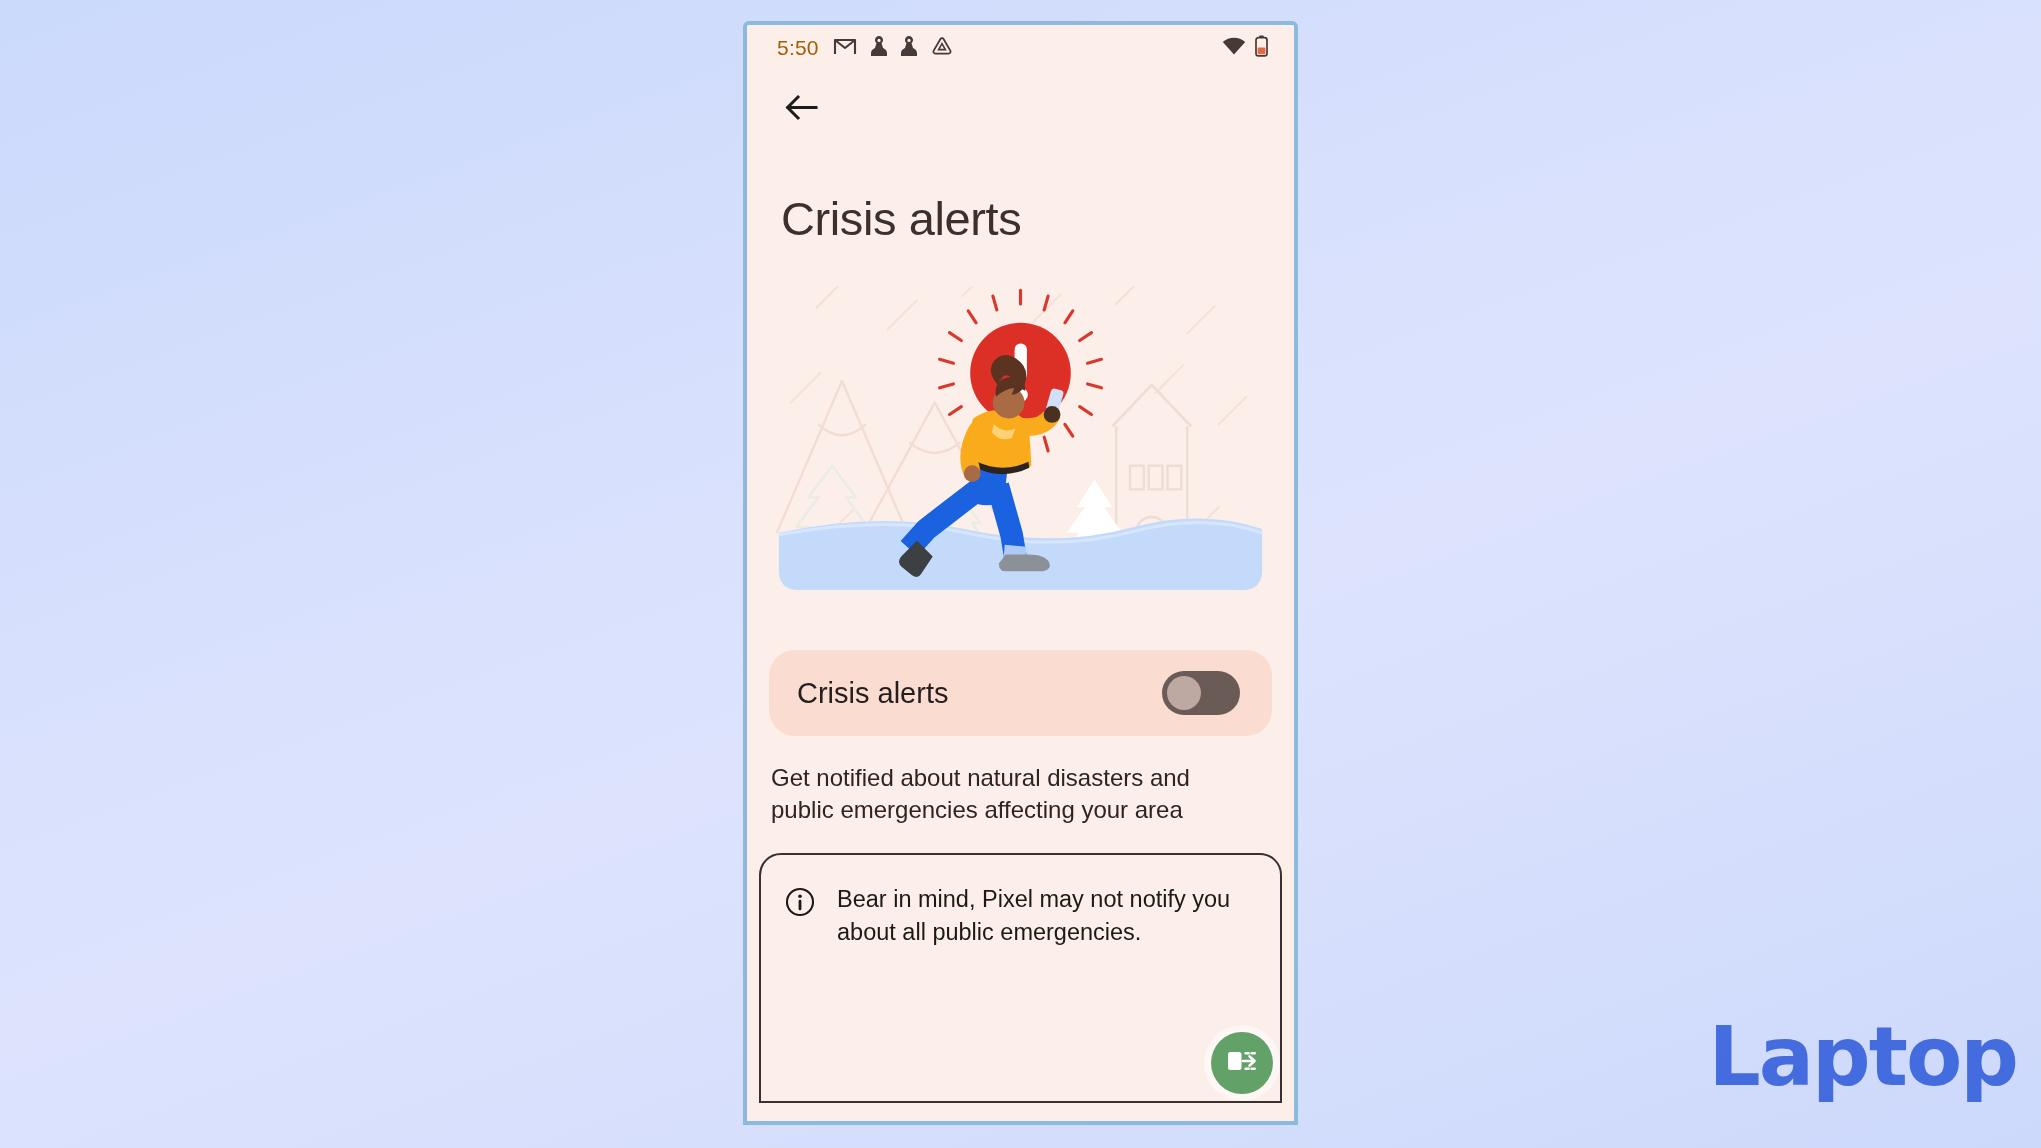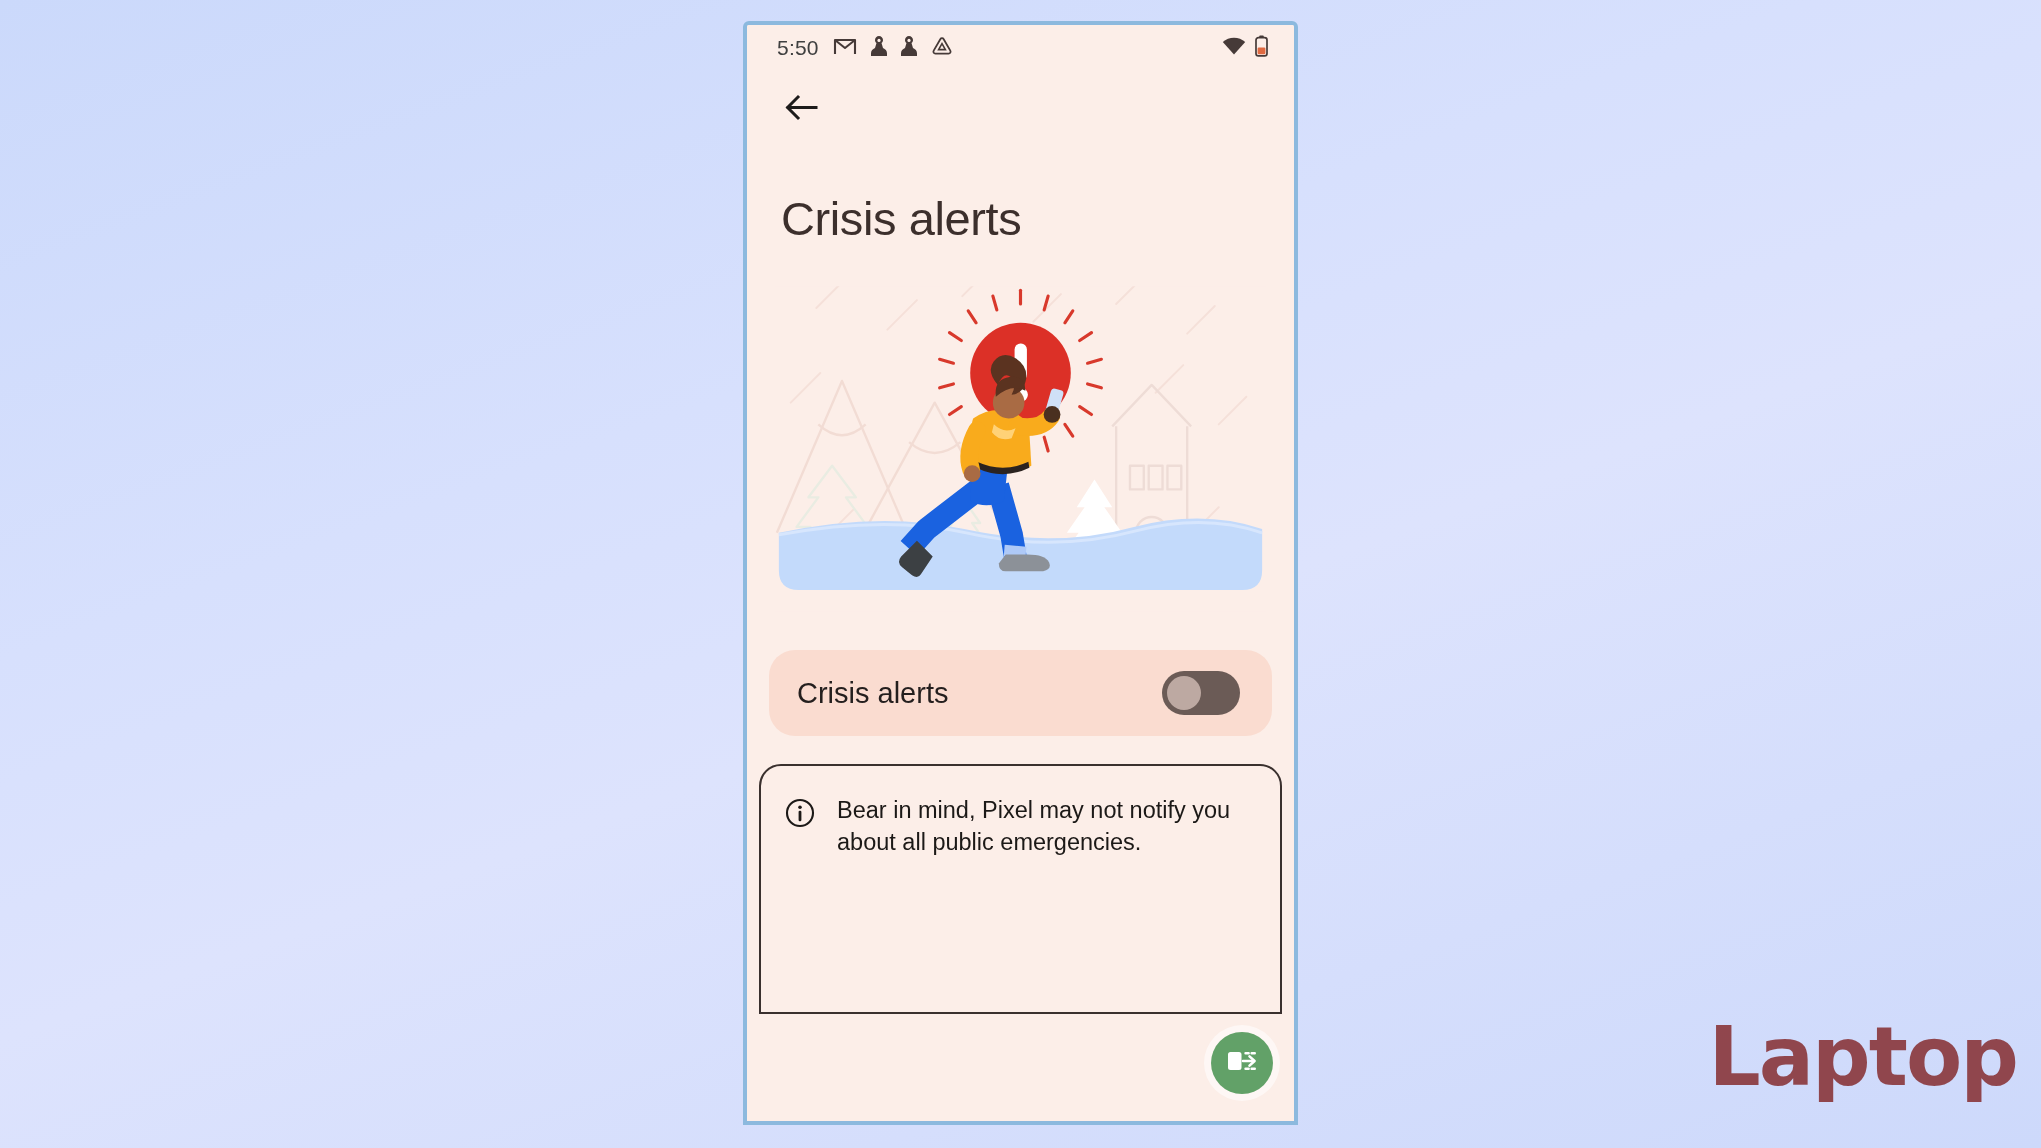--- a/index.html
+++ b/index.html
@@ -17,21 +17,21 @@
   }
 
   
   #watermark {
     position: absolute;
     right: 24px;
     bottom: 44px;
     font-size: 82px;
     font-weight: bold;
     letter-spacing: -2px;
-    color: #7f1d1d;
+    color: #1d4ed8;
     opacity: .78;
     font-family: "DejaVu Sans", sans-serif;
     user-select: none;
   }
 
   
   #phone {
     position: absolute;
     left: 743px;
     top: 21px;
@@ -61,21 +61,21 @@
     color: #463a38;
   }
   #status-left {
     display: flex;
     align-items: center;
     gap: 14px;
   }
   #clock {
     font-size: 21px;
     letter-spacing: .2px;
-    color: #404040;
+    color: #a16207;
     font-family: "Liberation Sans", sans-serif;
   }
   .status-ic { display: block; }
   #status-right {
     display: flex;
     align-items: center;
     gap: 9px;
   }
 
   
@@ -377,20 +377,21 @@
       </svg>
     </div>
 
     <div id="toggle-row">
       <span id="toggle-label">Crisis alerts</span>
       <span id="toggle-switch">
         <span id="toggle-thumb"></span>
       </span>
     </div>
 
+    <p id="description">Get notified about natural disasters and public emergencies affecting your area</p>
 
     <div id="info-card">
       <span id="info-icon">
         <svg width="30" height="30" viewBox="0 0 30 30">
           <circle cx="15" cy="15" r="13" fill="none" stroke="#1c1917" stroke-width="2.1"></circle>
           <circle cx="15" cy="9.2" r="1.8" fill="#1c1917"></circle>
           <rect x="13.6" y="12.8" width="2.8" height="10.4" rx="1.2" fill="#1c1917"></rect>
         </svg>
       </span>
       <div id="info-body">

